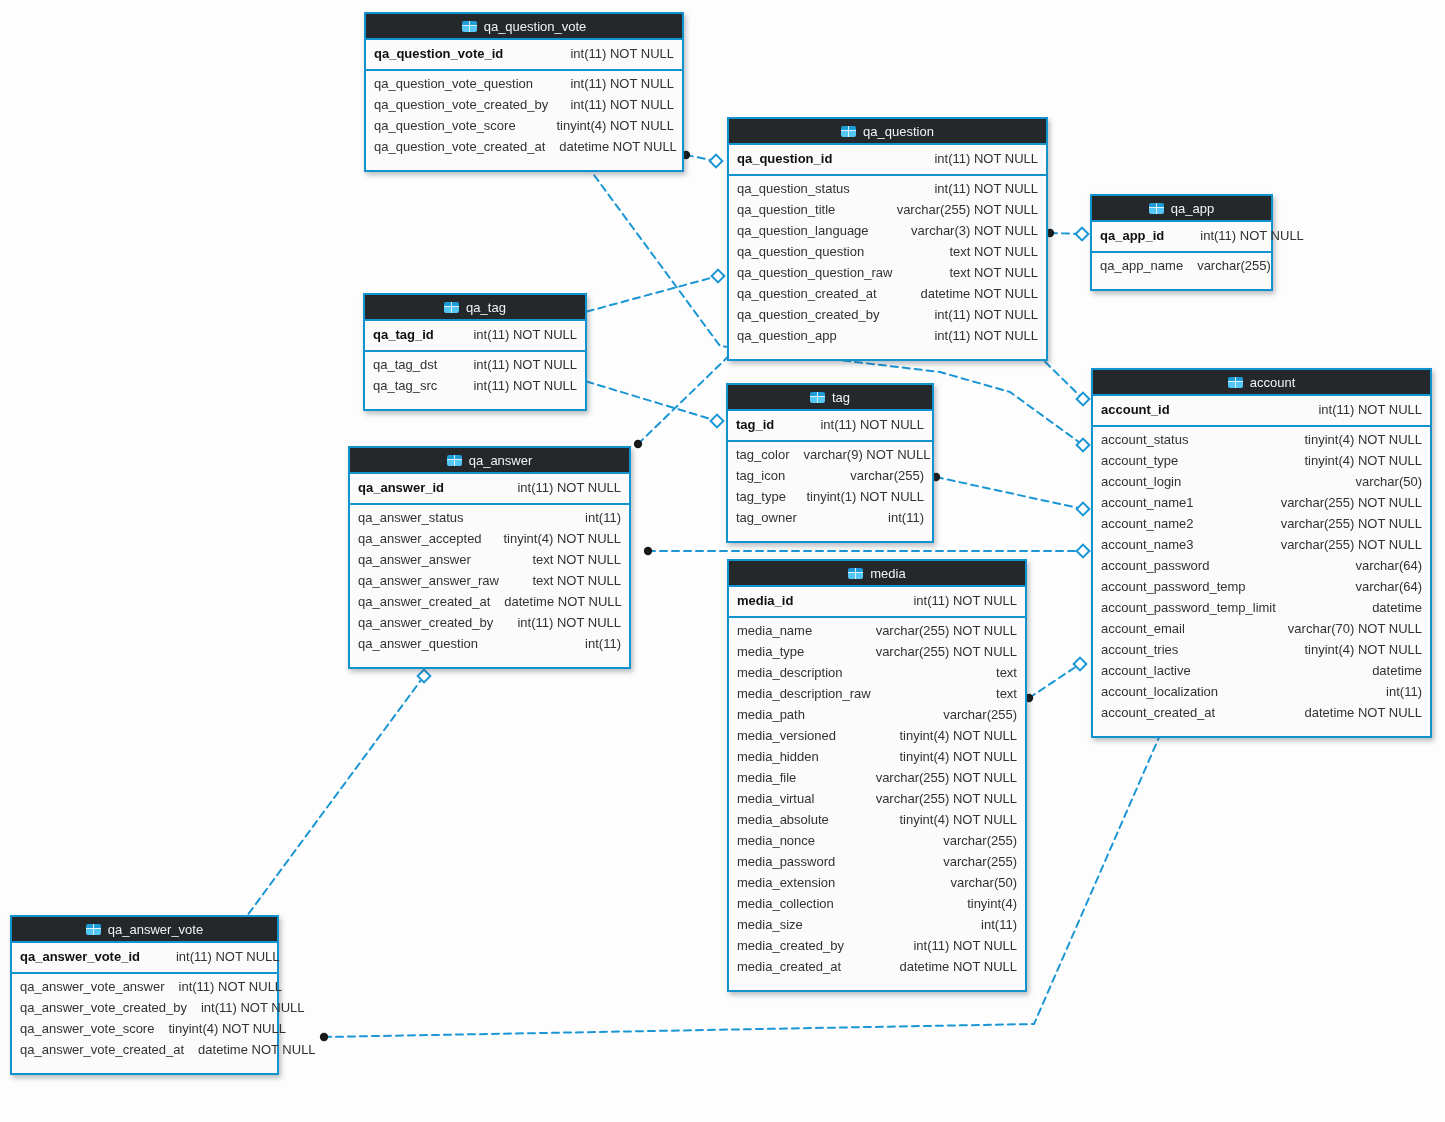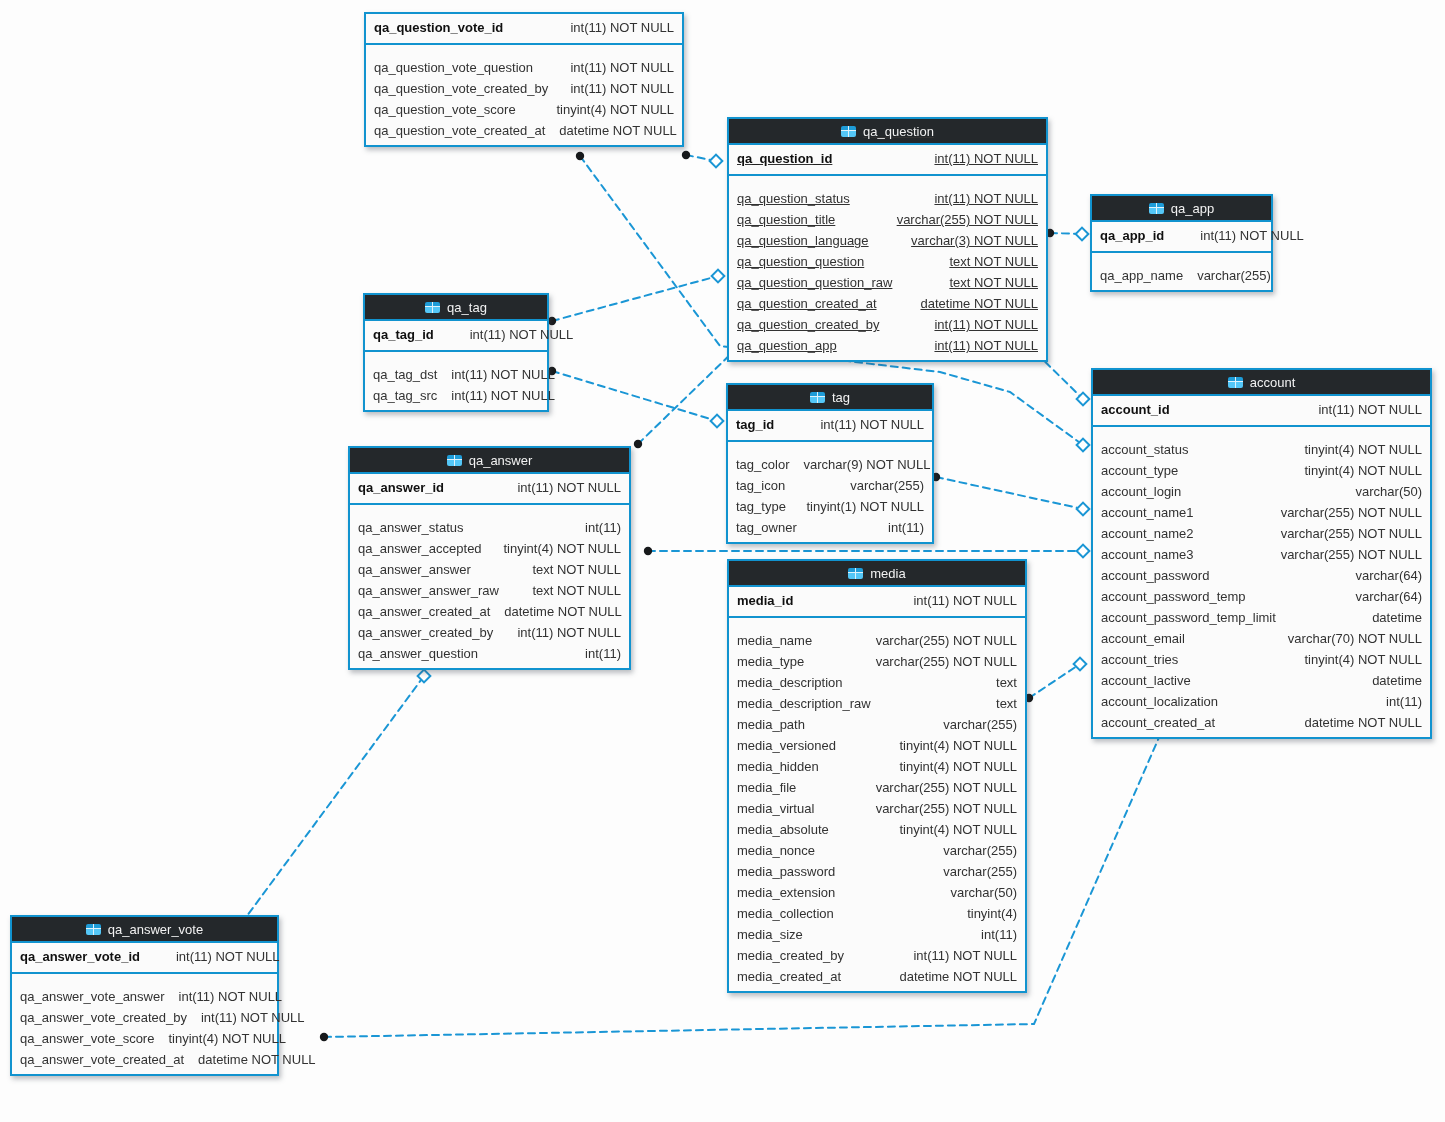--- a/index.html
+++ b/index.html
@@ -17,21 +17,21 @@
          box-shadow:2px 3px 5px rgba(60,70,80,.35); font-size:13px; color:#323232; }
   .tbl-head { height:26px; display:flex; align-items:center; justify-content:center; gap:7px;
               background:#24282b; color:#f2f2f2; border-bottom:2px solid #1193cf; }
   .tbl-icon { display:inline-block; width:15px; height:11px; border-radius:2px; flex:0 0 auto;
               background-color:#54c7f7;
               background-image:
                 linear-gradient(to right, transparent 0 7px, #dff3fc 7px 8px, transparent 8px 15px),
                 linear-gradient(to bottom, #1e9cd8 0 4px, #dff3fc 4px 5px, transparent 5px); }
   .tbl-title { white-space:nowrap; }
   .tbl-pk { border-bottom:2px solid #1193cf; padding:2px 0 3px; }
-  .tbl-body { padding:2px 0 4px;margin-top:10px; }
+  .tbl-body { padding:2px 0 13px; }
   .col-row { display:flex; justify-content:space-between; gap:14px; height:21px; line-height:21px;
              padding:0 8px; white-space:nowrap; }
   .tbl-pk .col-row { height:24px; line-height:24px;gap:36px; }
   .col-row.pk .col-name { font-weight:bold; color:#101010; }
   .col-name { text-align:left; }
   .col-type { text-align:right; }
 </style>
 </head>
 <body>
 
@@ -93,20 +93,24 @@
         <rect class="wire-diamond" x="1159.5" y="721.5" width="9" height="9" transform="rotate(45 1164 726)"></rect>
       </g>
       <g>
         <polyline class="wire" points="1029,698 1080,664"></polyline>
         <circle class="wire-dot" cx="1029" cy="698" r="4.2"></circle>
         <rect class="wire-diamond" x="1075.5" y="659.5" width="9" height="9" transform="rotate(45 1080 664)"></rect>
       </g>
     </svg>
   <div id="tables">
       <div class="tbl" style="left: 364px; top: 12px; width: 320px;">
+        <div class="tbl-head">
+          <span class="tbl-icon"></span>
+          <span class="tbl-title">qa_question_vote</span>
+        </div>
         <div class="tbl-pk">
           <div class="col-row pk">
             <span class="col-name">qa_question_vote_id</span>
             <span class="col-type">int(11) NOT NULL</span>
           </div>
         </div>
         <div class="tbl-body">
           <div class="col-row">
             <span class="col-name">qa_question_vote_question</span>
             <span class="col-type">int(11) NOT NULL</span>
@@ -118,21 +122,21 @@
           <div class="col-row">
             <span class="col-name">qa_question_vote_score</span>
             <span class="col-type">tinyint(4) NOT NULL</span>
           </div>
           <div class="col-row">
             <span class="col-name">qa_question_vote_created_at</span>
             <span class="col-type">datetime NOT NULL</span>
           </div>
         </div>
       </div>
-      <div class="tbl" style="left: 727px; top: 117px; width: 321px; text-decoration: underline;">
+      <div class="tbl" style="left: 727px; top: 117px; width: 321px;">
         <div class="tbl-head">
           <span class="tbl-icon"></span>
           <span class="tbl-title">qa_question</span>
         </div>
         <div class="tbl-pk">
           <div class="col-row pk">
             <span class="col-name">qa_question_id</span>
             <span class="col-type">int(11) NOT NULL</span>
           </div>
         </div>
@@ -182,21 +186,21 @@
             <span class="col-type">int(11) NOT NULL</span>
           </div>
         </div>
         <div class="tbl-body">
           <div class="col-row">
             <span class="col-name">qa_app_name</span>
             <span class="col-type">varchar(255)</span>
           </div>
         </div>
       </div>
-      <div class="tbl" style="left: 363px; top: 293px; width: 186px;">
+      <div class="tbl" style="left: 363px; top: 293px; width: 224px;">
         <div class="tbl-head">
           <span class="tbl-icon"></span>
           <span class="tbl-title">qa_tag</span>
         </div>
         <div class="tbl-pk">
           <div class="col-row pk">
             <span class="col-name">qa_tag_id</span>
             <span class="col-type">int(11) NOT NULL</span>
           </div>
         </div>

